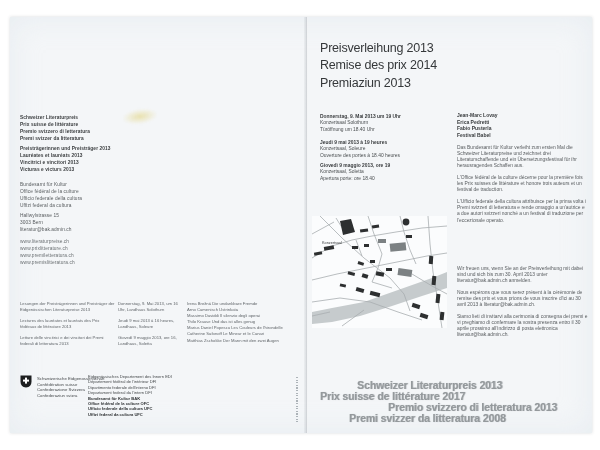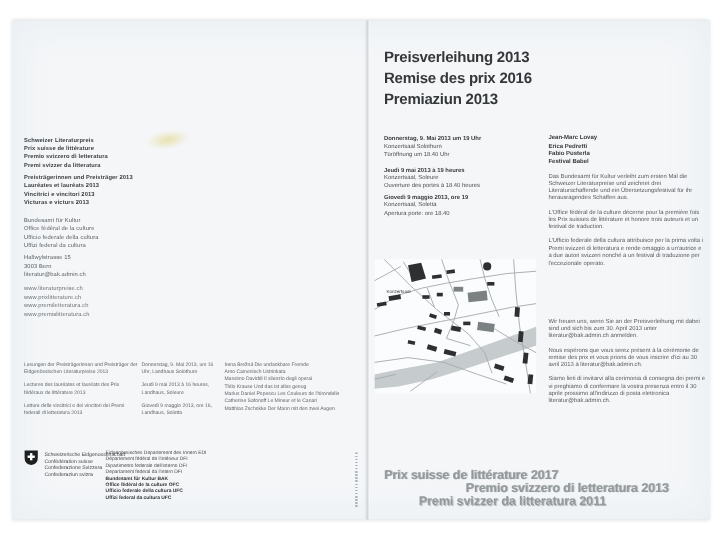--- a/index.html
+++ b/index.html
@@ -21,21 +21,21 @@
   .ink{color:#3a3d3f;}
   .muted{color:#585c5f;}
   .soft{color:#6b7073;}
   .tiny{font-size:4.2px;line-height:6px;color:#61666a;}
   .tinyg{margin-bottom:5px;position:static;}
   .authors div{position:static;white-space:nowrap;line-height:6.1px;}
   .conf{font-size:4.3px;line-height:5.6px;color:#45494b;}
   .dept{font-size:4.1px;line-height:5.4px;color:#45494b;}
   .dept .b{color:#2e3133;}
   
-  .headline{font-size:12.5px;line-height:17.4px;font-weight:bold;color:#35383a;letter-spacing:-.2px;}
+  .headline{font-size:12.5px;line-height:17.4px;font-weight:normal;color:#35383a;letter-spacing:-.2px;}
   .event{font-size:4.9px;line-height:6.4px;color:#4a4e50;width:140px;}
   .event .b{color:#393c3e;}
   .names{font-size:5px;line-height:6.5px;font-weight:bold;color:#393c3e;}
   .paras{width:131px;}
   .paras p{position:static;margin:0 0 5.5px 0;font-size:4.9px;line-height:6.15px;color:#575b5e;}
   .wm{white-space:nowrap;font-weight:bold;font-size:10.5px;color:#94999c;letter-spacing:-.1px;
       text-shadow:.8px .4px .7px rgba(148,153,156,.7);}
   .microtext{left:286px;top:360px;width:2px;height:46px;
       background:repeating-linear-gradient(to bottom,#9aa2a8 0 1.2px,transparent 1.2px 2.6px);opacity:.8;}
 </style>
@@ -123,21 +123,21 @@
       <div>Dipartimento federale dell'interno DFI</div>
       <div>Departament federal da l'intern DFI</div>
       <div class="b">Bundesamt für Kultur BAK</div>
       <div class="b">Office fédéral de la culture OFC</div>
       <div class="b">Ufficio federale della cultura UFC</div>
       <div class="b">Uffizi federal da cultura UFC</div>
     </div>
 
     <div class="blk headline" style="left:310px;top:23px">
       <div>Preisverleihung 2013</div>
-      <div>Remise des prix 2016</div>
+      <div>Remise des prix 2014</div>
       <div>Premiaziun 2013</div>
     </div>
 
     <div class="blk event" style="left:310px;top:97px">
       <div class="b">Donnerstag, 9. Mai 2013 um 19 Uhr</div>
       <div>Konzertsaal Solothurn</div>
       <div>Türöffnung um 18.40 Uhr</div>
     </div>
     <div class="blk event" style="left:310px;top:123px">
       <div class="b">Jeudi 9 mai 2013 à 19 heures</div>
@@ -215,19 +215,20 @@
       <p>L'Office fédéral de la culture décerne pour la première fois les Prix suisses de littérature et honore trois auteurs et un festival de traduction.</p>
       <p>L'Ufficio federale della cultura attribuisce per la prima volta i Premi svizzeri di letteratura e rende omaggio a un'autrice e a due autori svizzeri nonché a un festival di traduzione per l'eccezionale operato.</p>
     </div>
 
     <div class="blk paras" style="left:447px;top:249px">
       <p>Wir freuen uns, wenn Sie an der Preisverleihung mit dabei sind und sich bis zum 30. April 2013 unter literatur@bak.admin.ch anmelden.</p>
       <p>Nous espérons que vous serez présent à la cérémonie de remise des prix et vous prions de vous inscrire d'ici au 30 avril 2013 à literatur@bak.admin.ch.</p>
       <p>Siamo lieti di invitarvi alla cerimonia di consegna dei premi e vi preghiamo di confermare la vostra presenza entro il 30 aprile prossimo all'indirizzo di posta elettronica literatur@bak.admin.ch.</p>
     </div>
 
+    <div class="wm" style="left:347px;top:362px">Schweizer Literaturpreis 2013</div>
     <div class="wm" style="left:310px;top:372.5px">Prix suisse de littérature 2017</div>
     <div class="wm" style="left:378px;top:384px">Premio svizzero di letteratura 2013</div>
-    <div class="wm" style="left:339px;top:394.5px">Premi svizzer da litteratura 2011</div>
+    <div class="wm" style="left:339px;top:394.5px">Premi svizzer da litteratura 2008</div>
 
     <div class="microtext"></div>
   </div>
 </div>
 
 </body></html>

